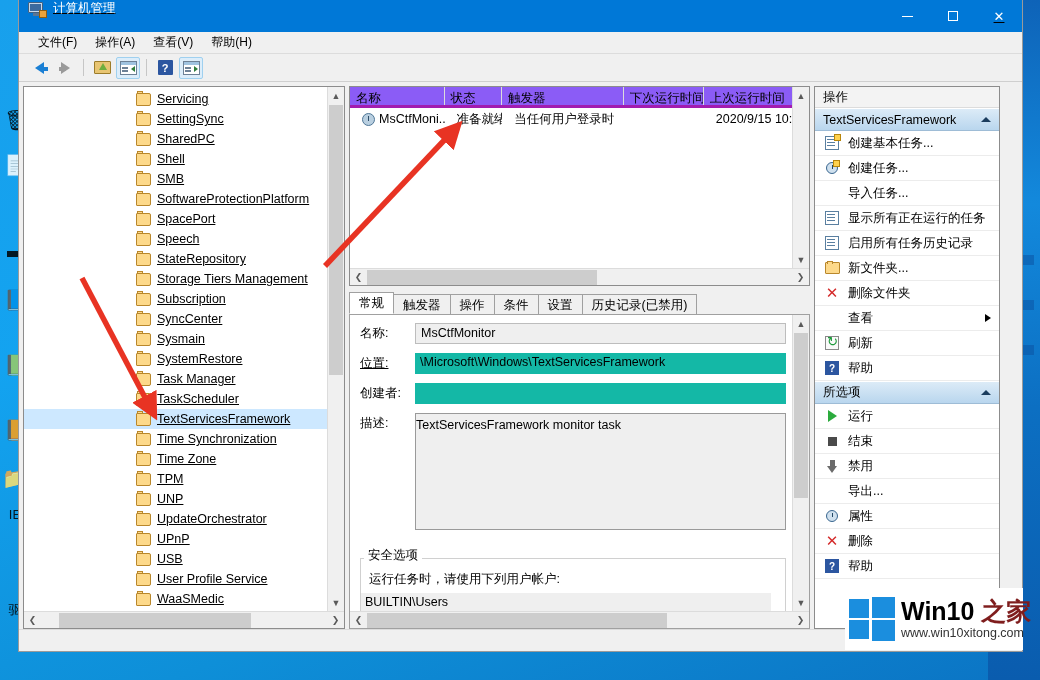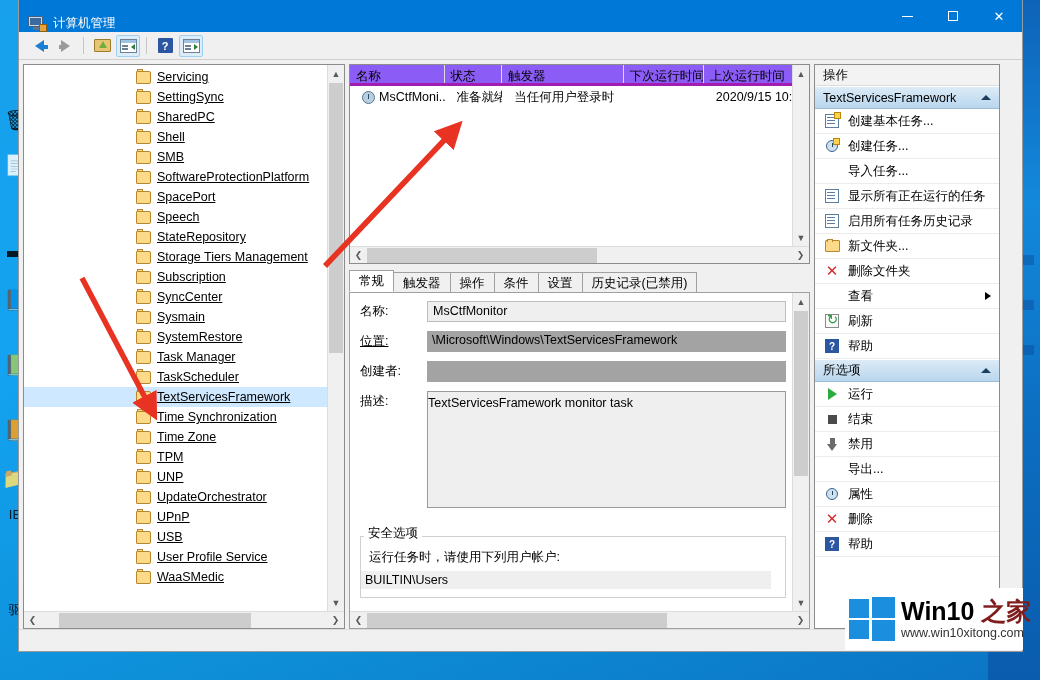--- a/index.html
+++ b/index.html
@@ -19,21 +19,21 @@
   #right-strip { position:absolute; right:0; top:0; width:52px; height:680px;
     background:linear-gradient(180deg,#0e63b8 0%,#1389dc 30%,#0c6fc2 60%,#0a5cae 100%); }
   #right-strip .band { position:absolute; left:6px; width:40px; height:10px; background:#0a50a0; opacity:.5; }
 
   
   #win { position:absolute; left:18px; top:0; width:1005px; height:652px;
     background:#f0f0f0; border:1px solid #9a9a9a; border-top:none;
     display:flex; flex-direction:column; }
 
   
-  #titlebar { height:32px; background:#0078d7; display:flex; align-items:flex-end; flex:0 0 32px; }
+  #titlebar { height:32px; background:#0078d7; display:flex; align-items:flex-start; flex:0 0 32px;text-decoration:underline; }
   #title-icon { width:18px; height:18px; margin:0 7px 0 9px; position:relative; flex:0 0 18px; }
   #title-icon .mon { position:absolute; left:0; top:2px; width:15px; height:11px;
     background:#c9d9ea; border:1px solid #44607f; border-radius:1px; }
   #title-icon .mon:after { content:""; position:absolute; left:1px; top:1px; width:11px; height:7px; background:#3c6a9e; }
   #title-icon .stand { position:absolute; left:5px; top:13px; width:7px; height:3px; background:#5b7694; }
   #title-icon .sq { position:absolute; right:-1px; bottom:0px; width:8px; height:8px;
     background:#e8a33d; border:1px solid #8c5d12; }
   #title-text { color:#fff; font-size:12.5px; flex:1 1 auto; }
   .winbtn { width:46px; height:32px; display:flex; align-items:center; justify-content:center;
     color:#fff; font-size:13px; flex:0 0 46px; }
@@ -106,26 +106,26 @@
 
   
   #detail { flex:1 1 auto; margin-top:6px; display:flex; flex-direction:column; min-height:0; }
   #tabs { display:flex; align-items:flex-end; height:22px; flex:0 0 22px; }
   .tab { height:20px; padding:2px 9px 0 9px; font-size:12.5px; background:#f0f0f0;
     border:1px solid #a0a0a0; border-bottom:none; margin-right:-1px; }
   .tab.active { height:22px; background:#fff; border-bottom:1px solid #fff; position:relative; z-index:2; }
   #detailbox { flex:1 1 auto; background:#fff; border:1px solid #a0a0a0; display:flex; flex-direction:column; min-height:0; }
   #detail-main { flex:1 1 auto; display:flex; min-height:0; }
   #detail-content { flex:1 1 auto; padding:8px 6px 0 10px; overflow:hidden; }
-  .frow { display:flex; margin-bottom:9px;gap:12px; }
+  .frow { display:flex; margin-bottom:9px; }
   .flab { width:55px; font-size:12.5px; flex:0 0 55px; padding-top:2px; }
   .flab.u { text-decoration:underline; }
   .fval { flex:1 1 auto; background:#efefef; border:1px solid #bdbdbd; padding:2px 5px;
     font-size:12.5px; height:21px; }
-  .fval.plain { background:#a3a3a3; border:none; }
+  .fval.plain { background:#14b8a6; border:none; }
   .fbox { flex:1 1 auto; background:#efefef; border:1px solid #9a9a9a; height:117px; padding:4px 0; font-size:12.5px; }
   .grp { margin-top:6px; position:relative; padding-top:2px; }
   .grp .gl2 { font-size:12.5px; background:#fff; padding:0 4px; position:relative; left:4px; top:6px; display:inline-block; }
   .grp .gbox { border:1px solid #d0d0d0; padding:12px 20px 4px 8px; }
   .grp .line { font-size:12.5px; margin-bottom:5px; }
   .grp .acct { background:#efefef; font-size:12.5px; padding:2px 4px; margin:0 -6px 4px -8px; }
 
   
   #actions { width:186px; margin-left:4px; background:#fff; border:1px solid #8c8c8c;
     display:flex; flex-direction:column; flex:0 0 186px; }
@@ -225,20 +225,26 @@
     <div id="title-text">计算机管理</div>
     <div class="winbtn">
         <span class="min"></span>
       </div>
     <div class="winbtn">
         <span class="max"></span>
       </div>
     <div class="winbtn close">✕</div>
   </div>
 
+  <div id="menubar">
+    <div class="mi">文件(F)</div>
+    <div class="mi">操作(A)</div>
+    <div class="mi">查看(V)</div>
+    <div class="mi">帮助(H)</div>
+  </div>
 
   <div id="toolbar">
     <div class="tb">
         <span class="arw back"></span>
         <span class="arw-tail tail-b"></span>
       </div>
     <div class="tb">
         <span class="arw fwd"></span>
         <span class="arw-tail tail-f"></span>
       </div>

